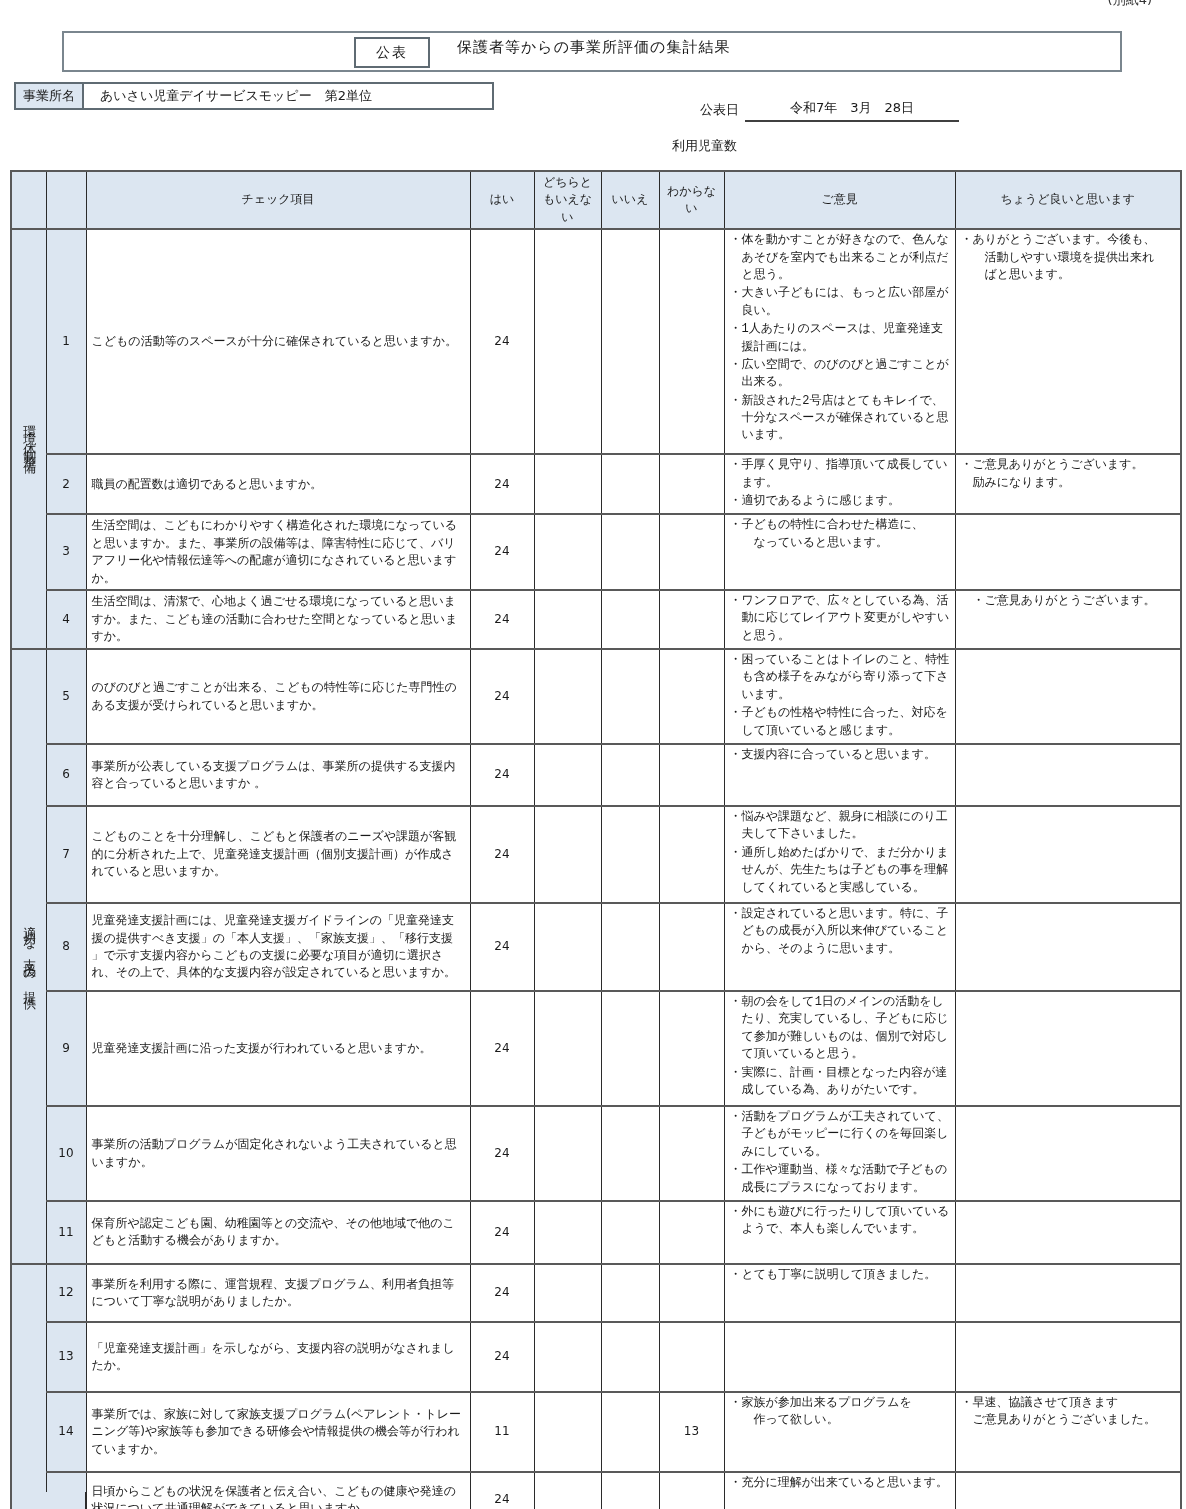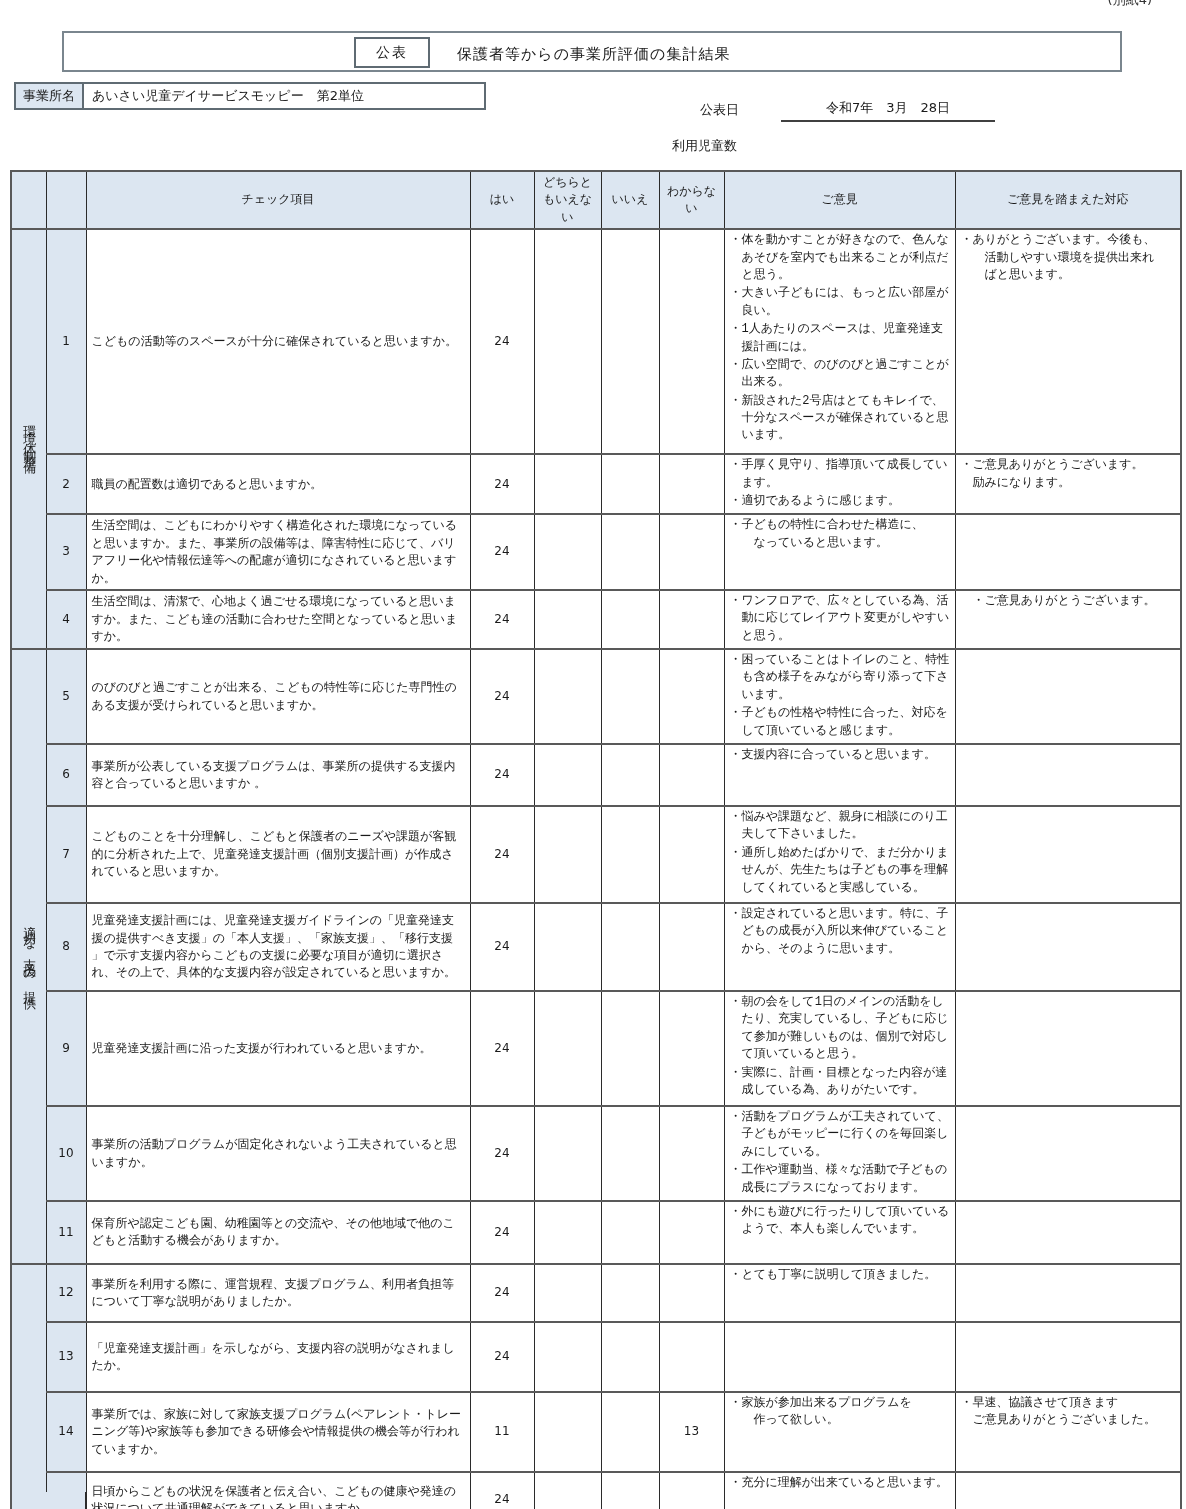--- a/index.html
+++ b/index.html
@@ -6,29 +6,29 @@
   .page{position:relative;width:1186px;height:1509px;background:#fff;overflow:hidden;
         font-family:"DejaVu Sans",sans-serif;color:#1a1a1a;}
   
   .page-tag{position:absolute;top:-9px;right:34px;font-size:13px;color:#333;}
   
   .title-box{position:absolute;left:62px;top:31px;width:1056px;height:37px;
              border:2px solid #7a868e;background:#fff;}
   .stamp-box{position:absolute;left:290px;top:4px;width:72px;height:27px;
              border:2px solid #5f6b73;display:flex;align-items:center;justify-content:center;
              font-size:14px;letter-spacing:2px;text-align:right;}
-  .doc-title{position:absolute;left:393px;top:12px;font-size:15px;letter-spacing:1px;}
+  .doc-title{position:absolute;left:393px;top:5px;font-size:15px;letter-spacing:1px;}
   
   .office{position:absolute;left:14px;top:82px;display:flex;height:28px;font-size:13px;}
   .office-label{width:66px;background:#dce6f1;border:2px solid #5f6b73;
                 display:flex;align-items:center;justify-content:center;}
   .office-name{width:392px;border:2px solid #5f6b73;border-left:none;
-               display:flex;align-items:center;padding-left:8px;}
-  
-  .pubdate{position:absolute;left:700px;top:99px;display:flex;align-items:flex-end;font-size:13px;gap:36px;}
+               display:flex;align-items:center;padding-left:16px;}
+  
+  .pubdate{position:absolute;left:700px;top:99px;display:flex;align-items:flex-end;font-size:13px;}
   .pubdate .lbl{padding-bottom:3px;}
   .pubdate .val{display:inline-block;width:214px;text-align:center;
                 border-bottom:2px solid #404040;padding-bottom:3px;margin-left:6px;}
   
   .stats{position:absolute;left:672px;top:137px;display:flex;align-items:flex-end;font-size:13px;}
   .stats .lbl{padding-bottom:3px;}
   .stats .uline{display:flex;width:456px;border-bottom:2px solid #404040;
                 padding-bottom:3px;margin-left:4px;align-items:flex-end;}
   .stats .c-children{flex:0 0 52%;text-align:center;}
   .stats .c-retlbl{flex:0 0 26%;text-align:left;}
@@ -103,21 +103,21 @@
     <tbody>
       <tr class="hrow">
         <td class="h"></td>
         <td class="h"></td>
         <td class="h">チェック項目</td>
         <td class="h">はい</td>
         <td class="h">どちらともいえない</td>
         <td class="h">いいえ</td>
         <td class="h">わからない</td>
         <td class="h">ご意見</td>
-        <td class="h">ご意見を踏まえた対応</td>
+        <td class="h">ちょうど良いと思います</td>
       </tr>
 
       <tr class="rh1">
         <td class="cat" rowspan="4"><span class="vtext">環境・体制整備</span></td>
         <td class="num">1</td>
         <td class="q">こどもの活動等のスペースが十分に確保されていると思いますか。</td>
         <td class="cnt">24</td>
         <td class="cnt"></td>
         <td class="cnt"></td>
         <td class="cnt"></td>

